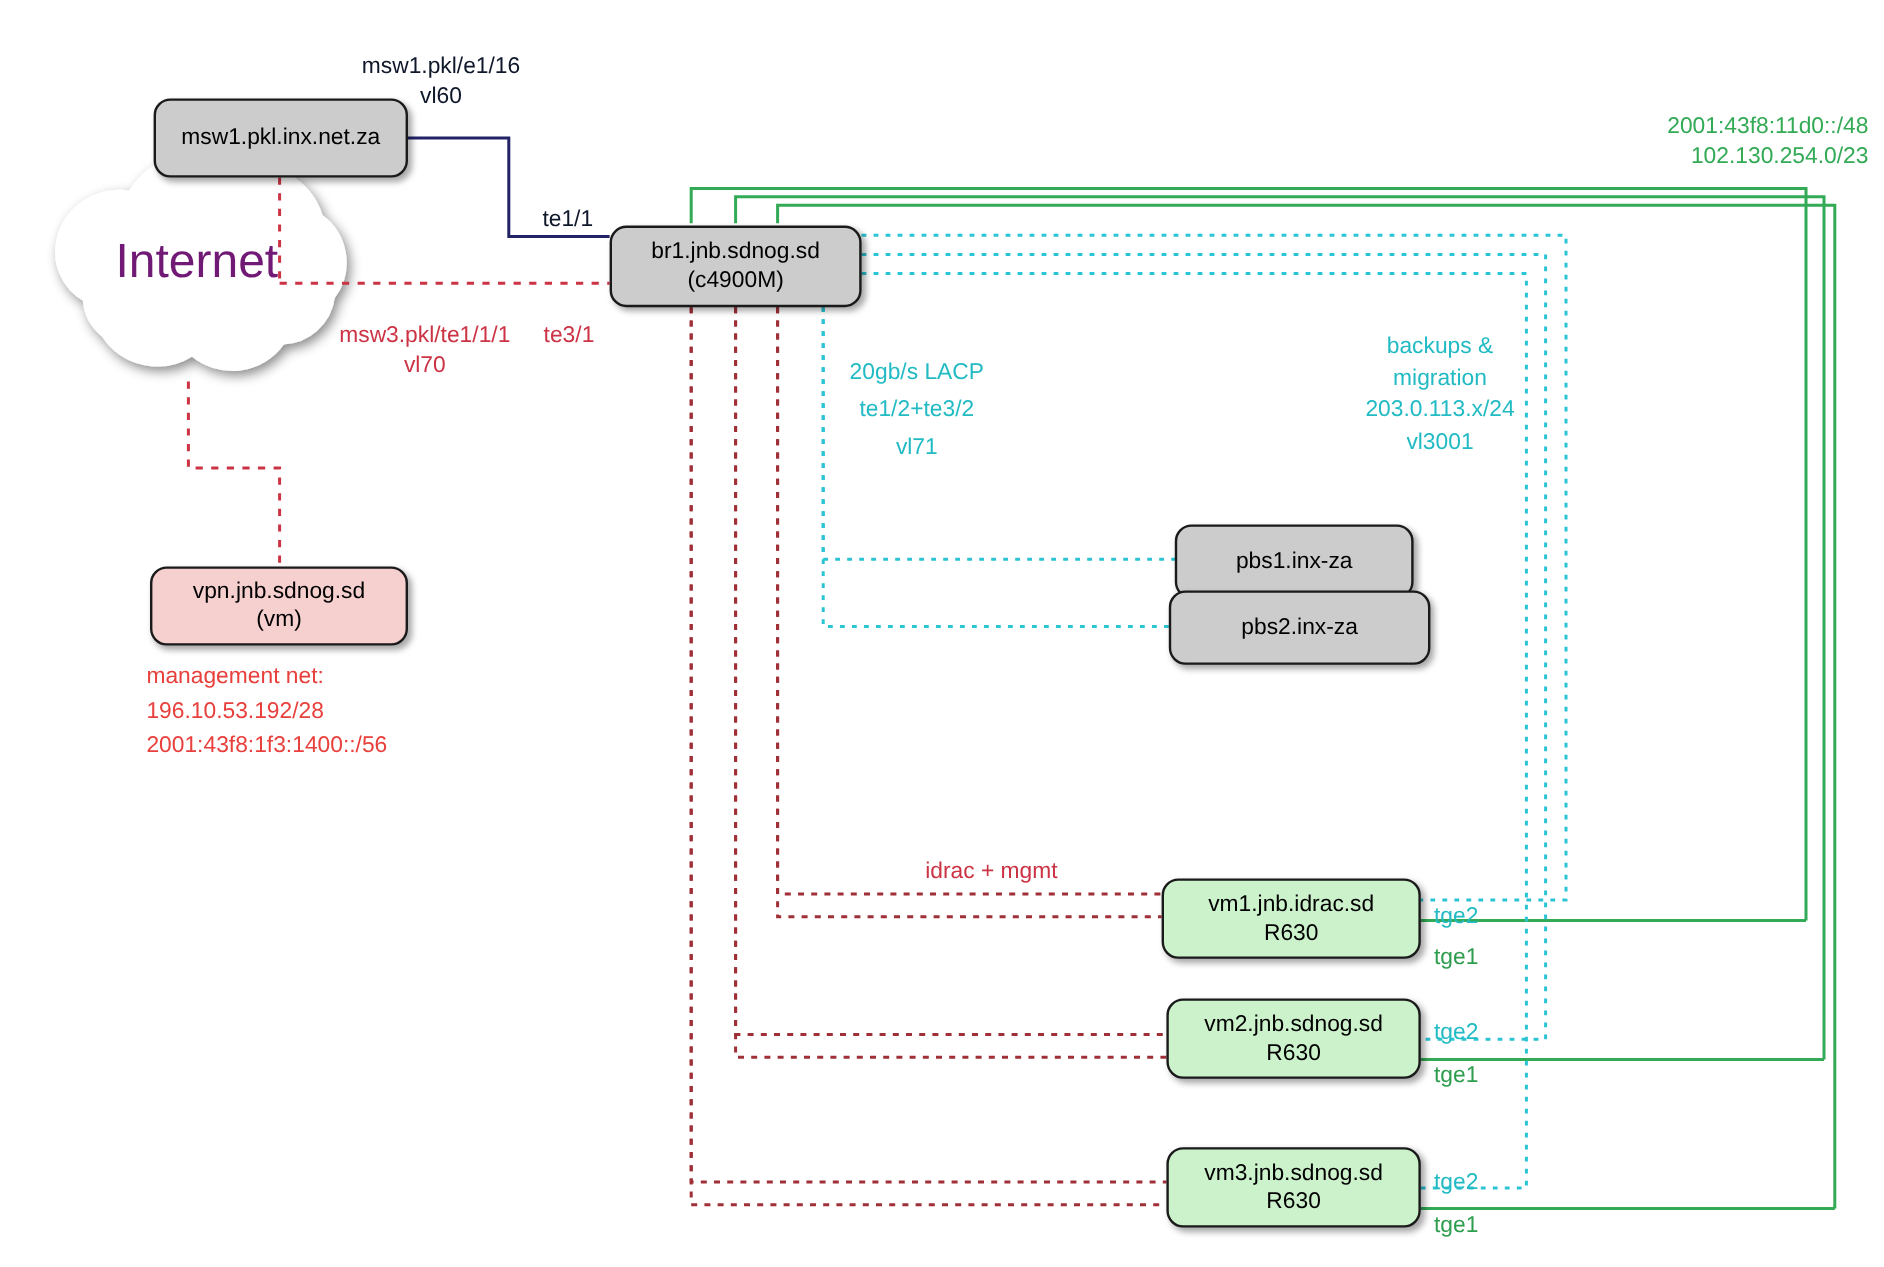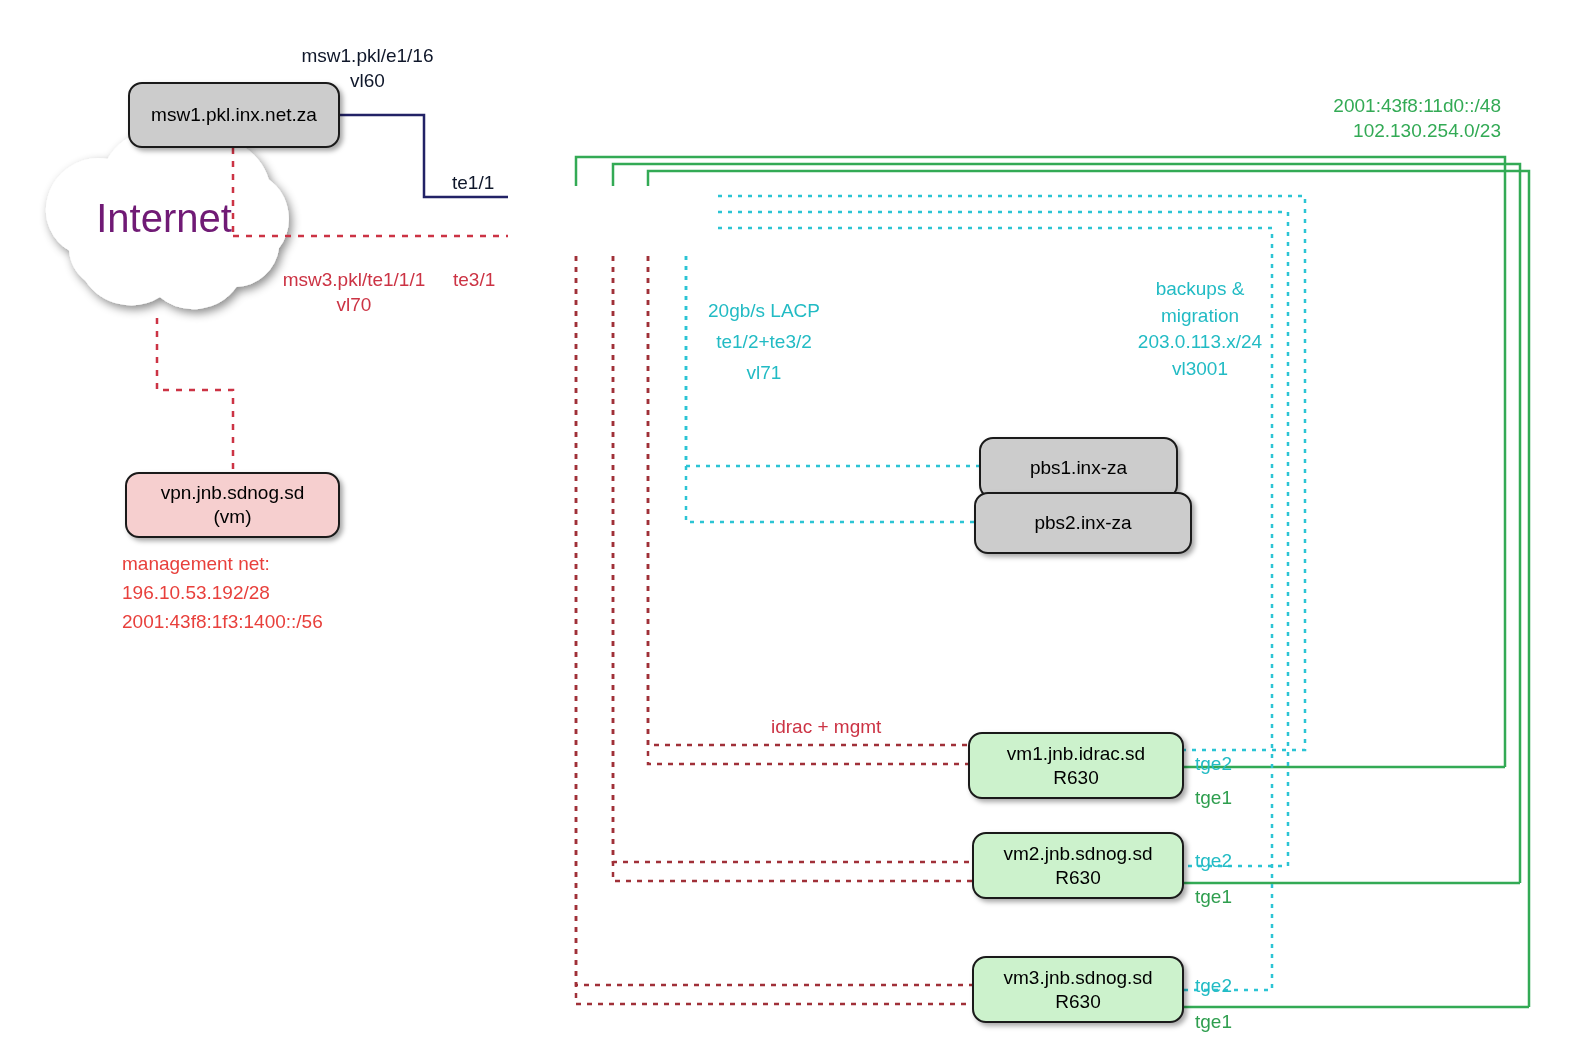--- a/index.html
+++ b/index.html
@@ -78,20 +78,24 @@
     <polyline points="576,256 576,985 972,985" fill="none" stroke="#a03038" stroke-width="2.5" stroke-dasharray="5,6"></polyline>
     <polyline points="576,256 576,1004 972,1004" fill="none" stroke="#a03038" stroke-width="2.5" stroke-dasharray="5,6"></polyline>
   </svg>
 
   <div class="node gray" style="left:128px;top:82px;width:212px;height:66px;">
     <span>msw1.pkl.inx.net.za</span>
   </div>
 
   <div id="internet-label" style="left:84px;top:196px;width:160px;text-align:center;">Internet</div>
 
+  <div class="node gray" style="left:508px;top:188px;width:210px;height:68px;">
+    <span>br1.jnb.sdnog.sd
+(c4900M)</span>
+  </div>
 
   <div class="node pink" style="left:125px;top:472px;width:215px;height:66px;">
     <span>vpn.jnb.sdnog.sd
 (vm)</span>
   </div>
 
   <div class="node gray" style="left:979px;top:437px;width:199px;height:62px;">
     <span>pbs1.inx-za</span>
   </div>
   <div class="node gray" style="left:974px;top:492px;width:218px;height:62px;">
@@ -115,21 +119,21 @@
 vl60</div>
 
 
   <div class="lbl blue" style="left:452px;top:171px;">te1/1</div>
 
   <div class="lbl red c" style="left:270px;top:268px;width:168px;">msw3.pkl/te1/1/1
 vl70</div>
 
   <div class="lbl red" style="left:453px;top:268px;">te3/1</div>
 
-  <div class="lbl green r" style="left:1206px;top:94px;width:295px;">2001:43f8:11d0::/48
+  <div class="lbl green r" style="left:1262px;top:94px;width:295px;">2001:43f8:11d0::/48
 102.130.254.0/23</div>
 
   <div class="lbl teal c" style="left:688px;top:296px;width:152px;line-height:1.62;">20gb/s LACP
 te1/2+te3/2
 vl71</div>
 
   <div class="lbl teal c" style="left:1110px;top:276px;width:180px;line-height:1.4;">backups &amp;
 migration
 203.0.113.x/24
 vl3001</div>

